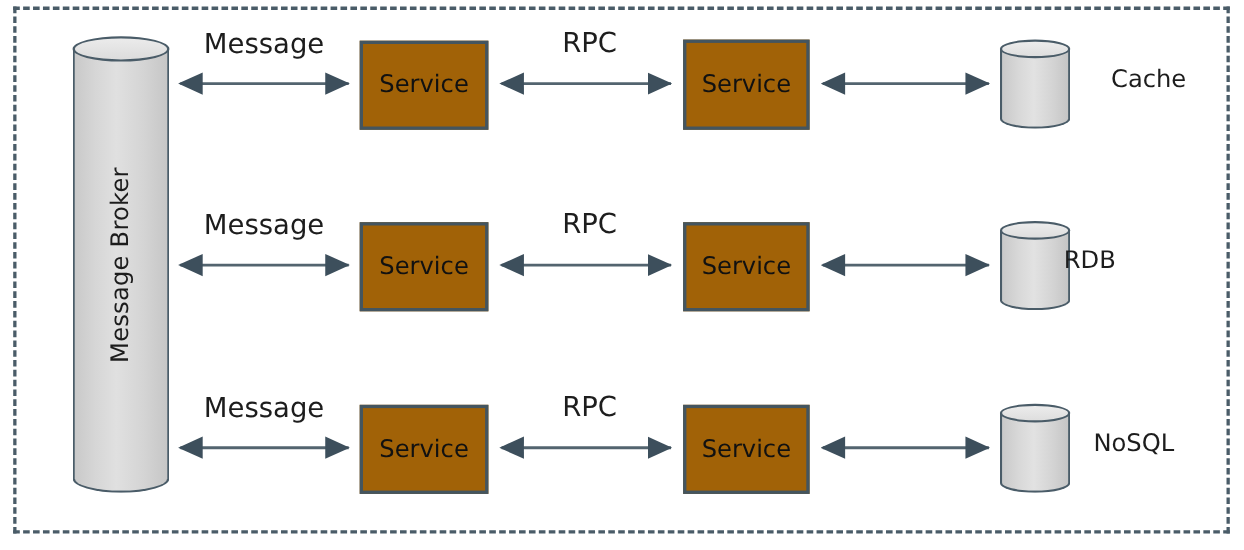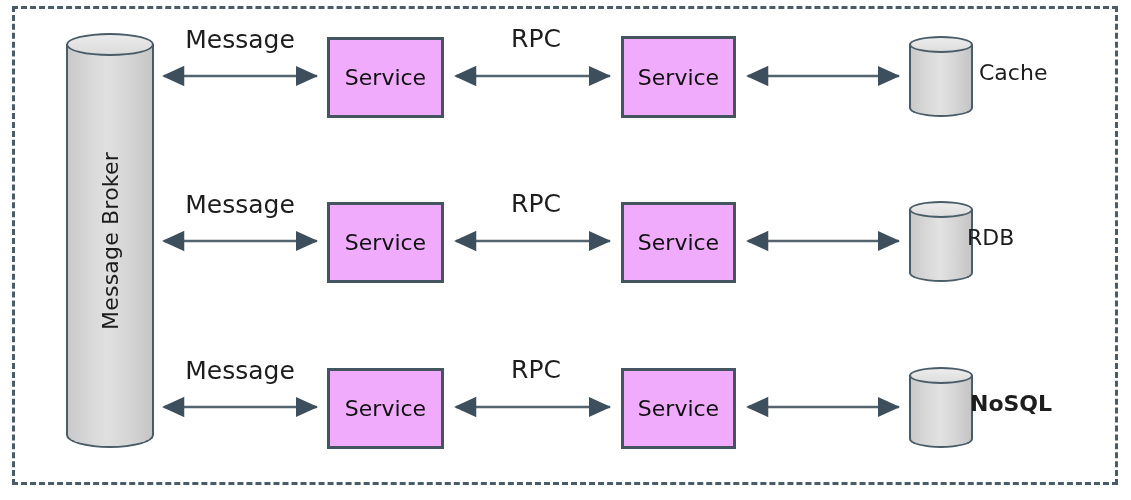--- a/index.html
+++ b/index.html
@@ -72,21 +72,21 @@
     font-size: 22px;
     color: #1c1c1c;
     letter-spacing: 0.2px;
   }
 
   
   .service-box {
     position: absolute;
     box-sizing: border-box;
     border: 3px solid #44555f;
-    background: #f0abfc;
+    background: #a16207;
     display: flex;
     align-items: center;
     justify-content: center;
     font-size: 22px;
     color: #111111;
   }
 
   
   .db {
     position: absolute;
@@ -158,21 +158,21 @@
   <div class="edge-label" style="left:240px; top:25px;">Message</div>
   <div class="edge-label" style="left:536px; top:24px;">RPC</div>
 
   <div class="service-box" style="left:327px; top:37px; width:117px; height:81px;">Service</div>
   <div class="service-box" style="left:621px; top:36px; width:115px; height:82px;">Service</div>
 
   <div class="db" style="left:909px; top:36px;">
     <div class="db-body"></div>
     <div class="db-top"></div>
   </div>
-  <div class="store-label" style="left:979px; top:60px;">Cache</div>
+  <div class="store-label" style="left:1010px; top:60px;">Cache</div>
 
   <div class="edge-label" style="left:240px; top:190px;">Message</div>
   <div class="edge-label" style="left:536px; top:189px;">RPC</div>
 
   <div class="service-box" style="left:327px; top:202px; width:117px; height:81px;">Service</div>
   <div class="service-box" style="left:621px; top:202px; width:115px; height:81px;">Service</div>
 
   <div class="db" style="left:909px; top:201px;">
     <div class="db-body"></div>
     <div class="db-top"></div>
@@ -182,21 +182,21 @@
   <div class="edge-label" style="left:240px; top:356px;">Message</div>
   <div class="edge-label" style="left:536px; top:355px;">RPC</div>
 
   <div class="service-box" style="left:327px; top:368px; width:117px; height:81px;">Service</div>
   <div class="service-box" style="left:621px; top:368px; width:115px; height:81px;">Service</div>
 
   <div class="db" style="left:909px; top:367px;">
     <div class="db-body"></div>
     <div class="db-top"></div>
   </div>
-  <div class="store-label" style="left:970px; top:391px;font-weight:bold;">NoSQL</div>
+  <div class="store-label" style="left:994px; top:391px;">NoSQL</div>
 
   <svg class="arrow-layer" width="1131" height="500" viewBox="0 0 1131 500">
     <defs>
       <marker id="ahead" markerWidth="9" markerHeight="9" refX="8.2" refY="4.5" orient="auto" markerUnits="strokeWidth">
         <path d="M0,0.6 L8.6,4.5 L0,8.4 z" fill="#3d4f5c"></path>
       </marker>
       <marker id="atail" markerWidth="9" markerHeight="9" refX="0.8" refY="4.5" orient="auto" markerUnits="strokeWidth">
         <path d="M8.6,0.6 L0,4.5 L8.6,8.4 z" fill="#3d4f5c"></path>
       </marker>
     </defs>

